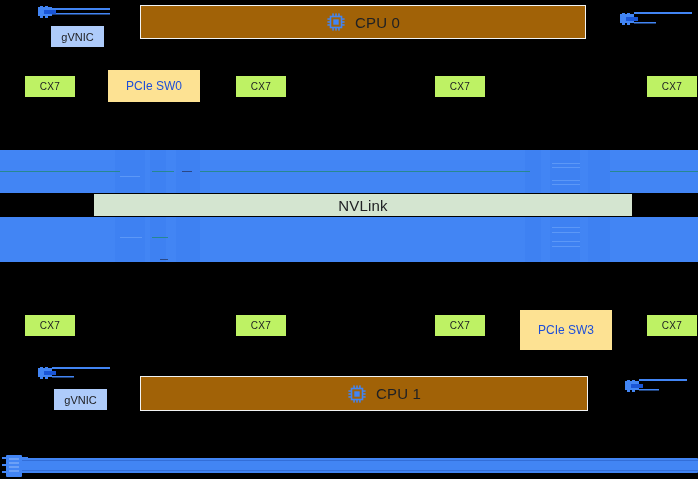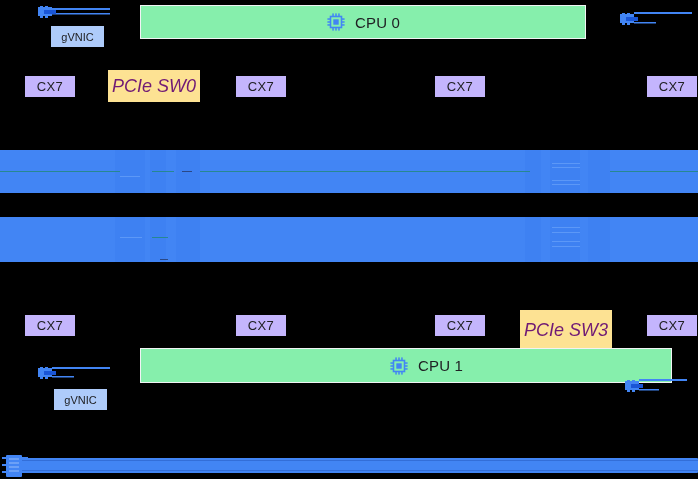--- a/index.html
+++ b/index.html
@@ -20,43 +20,42 @@
     box-sizing:border-box;
     display:flex;
     align-items:center;
     justify-content:center;
     color:#202124;
     white-space:nowrap;
   }
 
   
   .cpu-box{
-    background:#86efac;
+    background:#a16207;
     border:1px solid #f1f3f4;
     font-size:15px;
     color:#202124;
     gap:9px;
     text-align:center;
   }
   .cpu-label{font-size:15px;letter-spacing:.2px;}
 
   
   .cx7{
-    background:#c4b5fd;
-    font-size:13px;
+    background:#bef264;
+    font-size:10px;
     letter-spacing:.4px;
     color:#202124;
   }
 
   
   .pcie{
     background:#fde293;
-    font-size:18px;
-    color:#701a75;
-    font-style:italic;
+    font-size:12px;
+    color:#1d4ed8;
   }
 
   
   .gvnic{
     background:#aecbfa;
     font-size:11px;
     color:#202124;
   }
 
   
@@ -202,20 +201,23 @@
     <div class="band-line" style="left:200px;top:21px;width:330px;"></div>
     <div class="band-line dark" style="left:182px;top:21px;width:10px;"></div>
     <div class="band-line" style="left:610px;top:21px;width:88px;"></div>
     <div class="band-line pale" style="left:120px;top:26px;width:20px;"></div>
     <div class="band-line pale" style="left:552px;top:13px;width:28px;"></div>
     <div class="band-line pale" style="left:552px;top:17px;width:28px;"></div>
     <div class="band-line pale" style="left:552px;top:30px;width:28px;"></div>
     <div class="band-line pale" style="left:552px;top:34px;width:28px;"></div>
   </div>
 
+  <div class="nvlink" style="left:93px;top:193px;width:540px;height:24px;">
+    <span>NVLink</span>
+  </div>
 
   <div class="gpu-band" style="left:0px;top:217px;width:698px;height:45px;">
     <div class="band-tint" style="left:115px;top:0px;width:30px;height:45px;"></div>
     <div class="band-tint" style="left:150px;top:0px;width:16px;height:45px;"></div>
     <div class="band-tint" style="left:176px;top:0px;width:24px;height:45px;"></div>
     <div class="band-tint" style="left:525px;top:0px;width:16px;height:45px;"></div>
     <div class="band-tint" style="left:550px;top:0px;width:30px;height:45px;"></div>
     <div class="band-tint" style="left:588px;top:0px;width:22px;height:45px;"></div>
     <div class="band-line pale" style="left:120px;top:20px;width:22px;"></div>
     <div class="band-line" style="left:152px;top:20px;width:16px;"></div>
@@ -253,21 +255,21 @@
       <rect x="2" y="2" width="3" height="2" fill="#4285f4"></rect>
       <rect x="7" y="2" width="3" height="2" fill="#4285f4"></rect>
       <rect x="2" y="12" width="3" height="2" fill="#4285f4"></rect>
       <rect x="7" y="12" width="3" height="2" fill="#4285f4"></rect>
       <rect x="14" y="2" width="58" height="2" fill="#4285f4"></rect>
       <rect x="14" y="11" width="22" height="1.5" fill="#4285f4"></rect>
       <rect x="6" y="6" width="12" height="4" fill="#1a56d6"></rect>
     </svg>
   </div>
 
-  <div class="node cpu-box" style="left:140px;top:348px;width:532px;height:35px;padding-left:40px;">
+  <div class="node cpu-box" style="left:140px;top:376px;width:448px;height:35px;padding-left:40px;">
     <span class="cpu-icon">
       <svg class="icon" width="20" height="20" viewBox="0 0 20 20">
         <rect x="4.5" y="4.5" width="11" height="11" fill="none" stroke="#4285f4" stroke-width="1.6"></rect>
         <rect x="7.3" y="7.3" width="5.4" height="5.4" fill="#4285f4"></rect>
         <g fill="#4285f4">
           <rect x="6.3" y="1.4" width="1.5" height="2.6"></rect>
           <rect x="9.25" y="1.4" width="1.5" height="2.6"></rect>
           <rect x="12.2" y="1.4" width="1.5" height="2.6"></rect>
           <rect x="6.3" y="16" width="1.5" height="2.6"></rect>
           <rect x="9.25" y="16" width="1.5" height="2.6"></rect>

